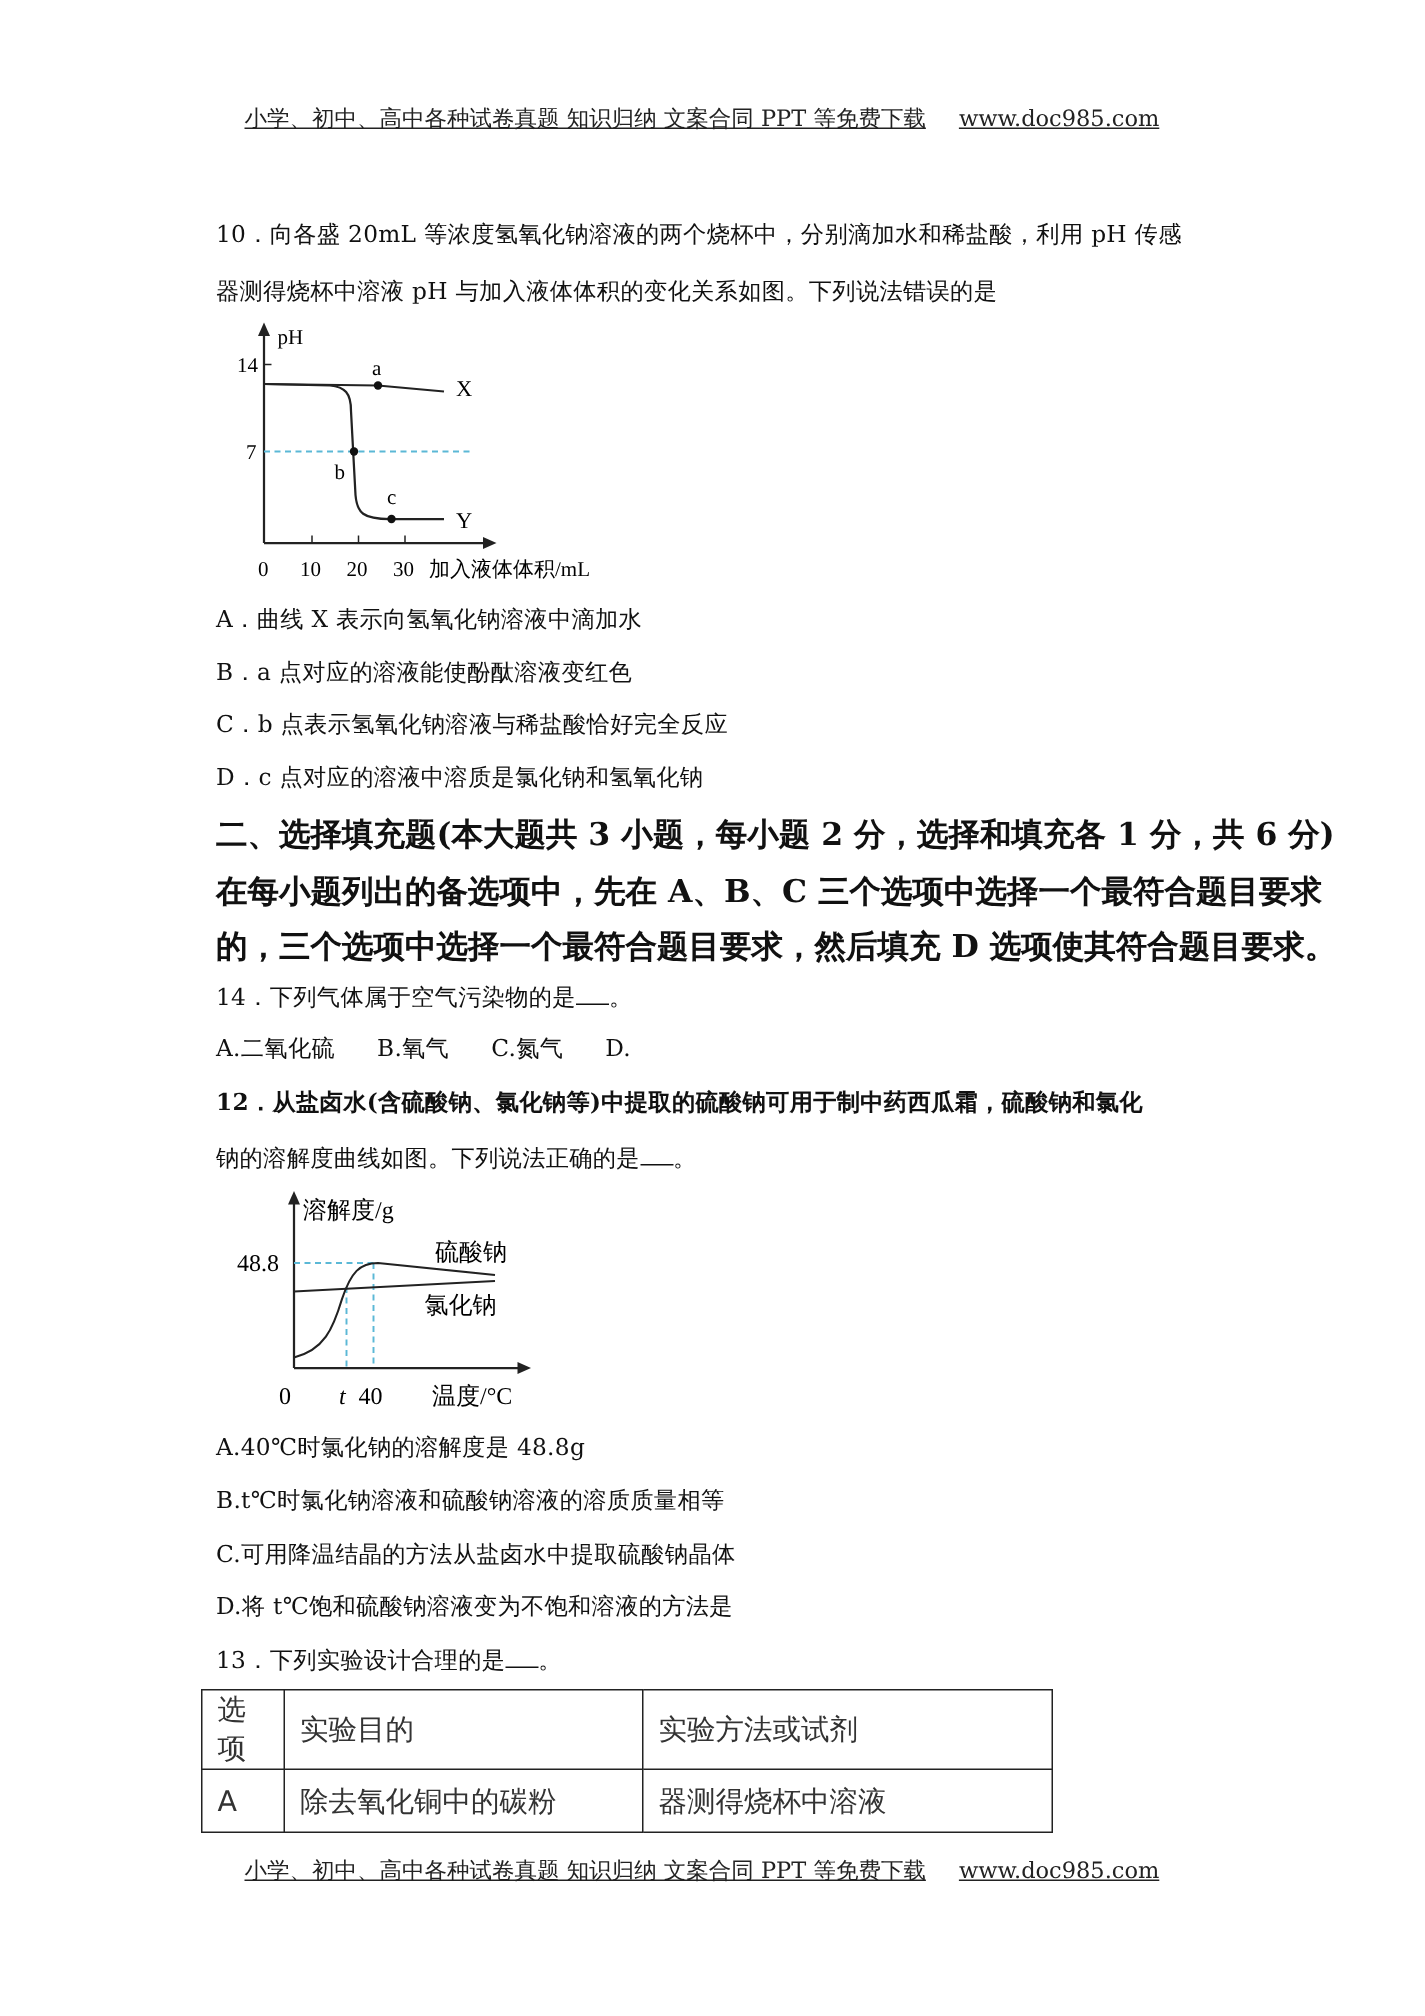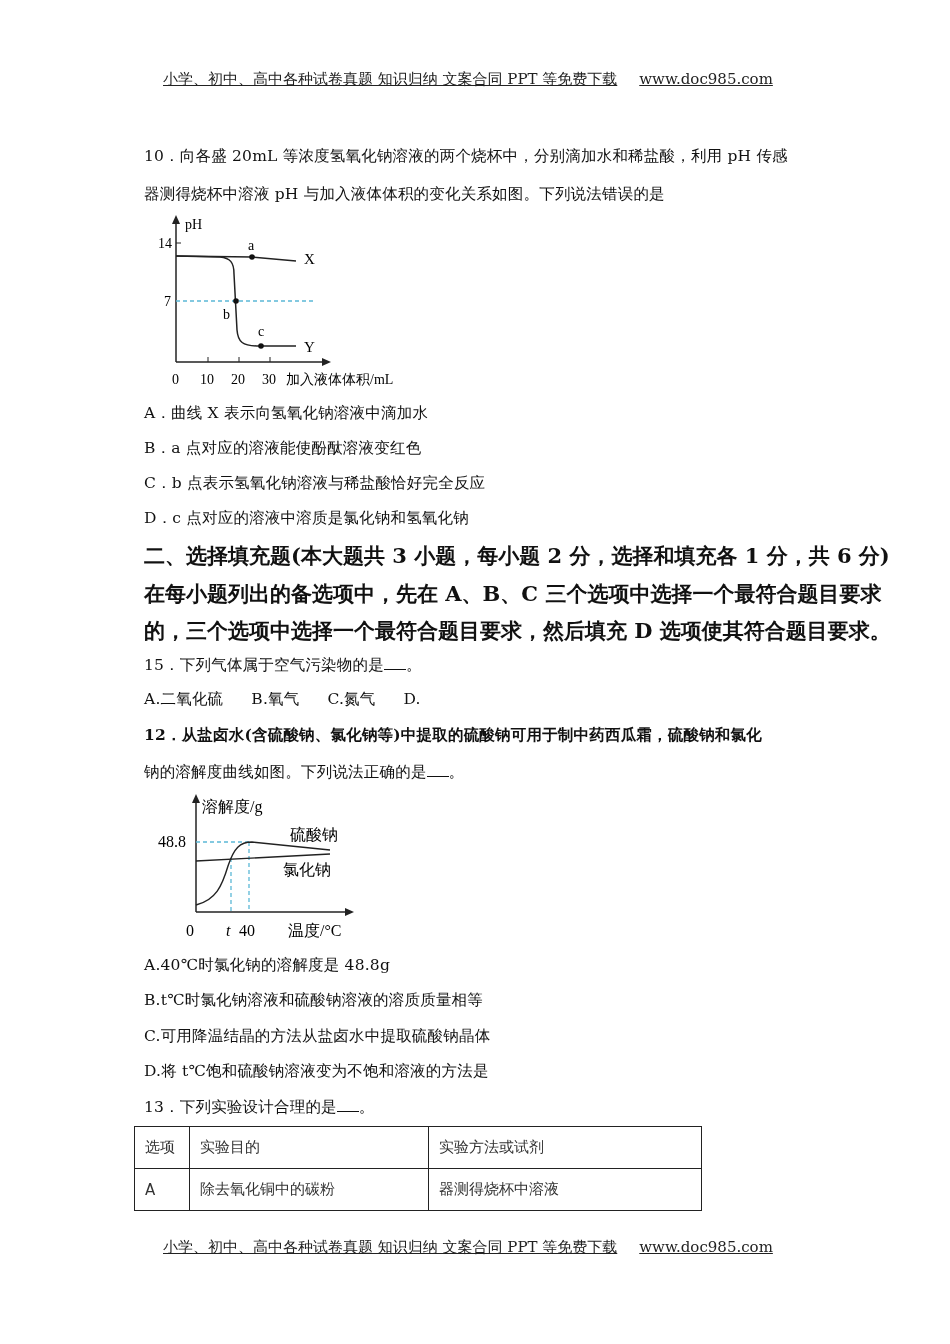--- a/index.html
+++ b/index.html
@@ -7,21 +7,21 @@
          font-family: "DejaVu Serif", "Liberation Serif", serif; color: #111; }
   .abs { position: absolute; white-space: nowrap; }
   .hdr { font-size: 15px; color: #222; left: 163px; text-decoration: underline; }
   .hdr .url { margin-left: 22px; }
   .q { font-size: 15.5px; left: 144px; letter-spacing: 0.2px; }
   .bold { font-weight: bold; font-size: 21px; left: 144px; }
   .blank { display: inline-block; width: 22px; border-bottom: 1.5px solid #111; height: 14px; vertical-align: baseline; }
   .opt11 span { margin-right: 28px; }
   svg text { font-family: "Liberation Serif", "DejaVu Serif", serif; }
   table.exp { position: absolute; left: 134px; top: 1126px; border-collapse: collapse;
-              font-size: 15px; font-family: "DejaVu Sans", "Liberation Sans", sans-serif; color: #333; border-radius: 28px; }
+              font-size: 19px; font-family: "DejaVu Sans", "Liberation Sans", sans-serif; color: #333; border-radius: 28px; }
   table.exp td { border: 1.5px solid #222; height: 41px; padding: 0 10px; vertical-align: middle; }
 </style>
 </head>
 <body>
 
 <div class="abs hdr" style="top:70px;">
   <span>小学、初中、高中各种试卷真题  知识归纳  文案合同  PPT 等免费下载</span><span class="url">www.doc985.com</span>
 </div>
 
 <div class="abs q" style="top:146px;">10．向各盛 20mL 等浓度氢氧化钠溶液的两个烧杯中，分别滴加水和稀盐酸，利用 pH 传感</div>
@@ -65,21 +65,21 @@
 <div class="abs q" style="top:403px;">A．曲线 X 表示向氢氧化钠溶液中滴加水</div>
 <div class="abs q" style="top:438px;">B．a 点对应的溶液能使酚酞溶液变红色</div>
 <div class="abs q" style="top:473px;">C．b 点表示氢氧化钠溶液与稀盐酸恰好完全反应</div>
 <div class="abs q" style="top:508px;">D．c 点对应的溶液中溶质是氯化钠和氢氧化钠</div>
 
 <div class="abs bold" style="top:542px;">二、选择填充题(本大题共 3 小题，每小题 2 分，选择和填充各 1 分，共 6 分)</div>
 <div class="abs bold" style="top:580px;">在每小题列出的备选项中，先在 A、B、C 三个选项中选择一个最符合题目要求</div>
 <div class="abs bold" style="top:617px;">的，三个选项中选择一个最符合题目要求，然后填充 D 选项使其符合题目要求。</div>
 
 <div class="abs q" style="top:655px;">
-  <span>15．下列气体属于空气污染物的是</span><span class="blank"></span><span>。</span>
+  <span>14．下列气体属于空气污染物的是</span><span class="blank"></span><span>。</span>
 </div>
 <div class="abs q opt11" style="top:689px;">
   <span>A.二氧化硫</span><span>B.氧气</span><span>C.氮气</span><span>D.</span>
 </div>
 
 <div class="abs q" style="top:725px;font-weight:bold;">12．从盐卤水(含硫酸钠、氯化钠等)中提取的硫酸钠可用于制中药西瓜霜，硫酸钠和氯化</div>
 <div class="abs q" style="top:762px;text-align:center;">
   <span>钠的溶解度曲线如图。下列说法正确的是</span><span class="blank"></span><span>。</span>
 </div>
 

